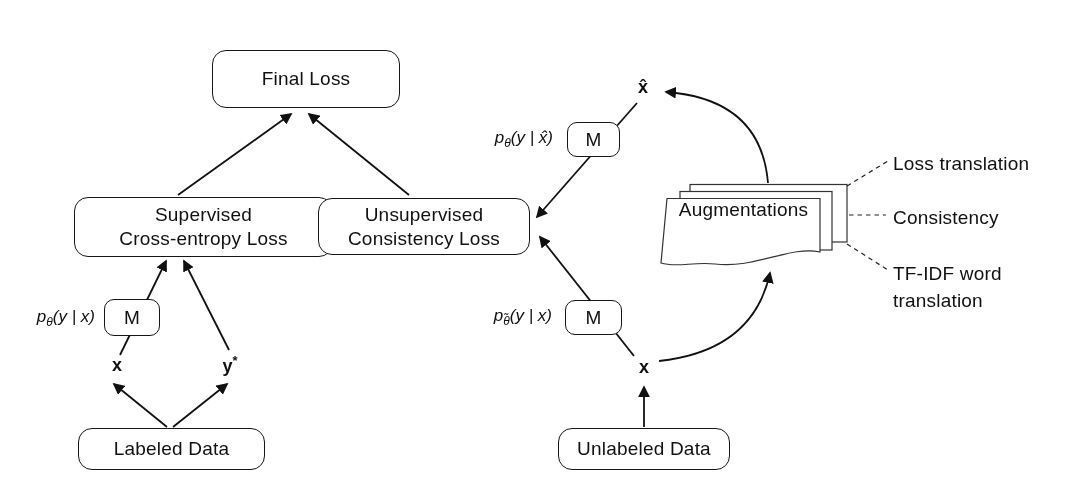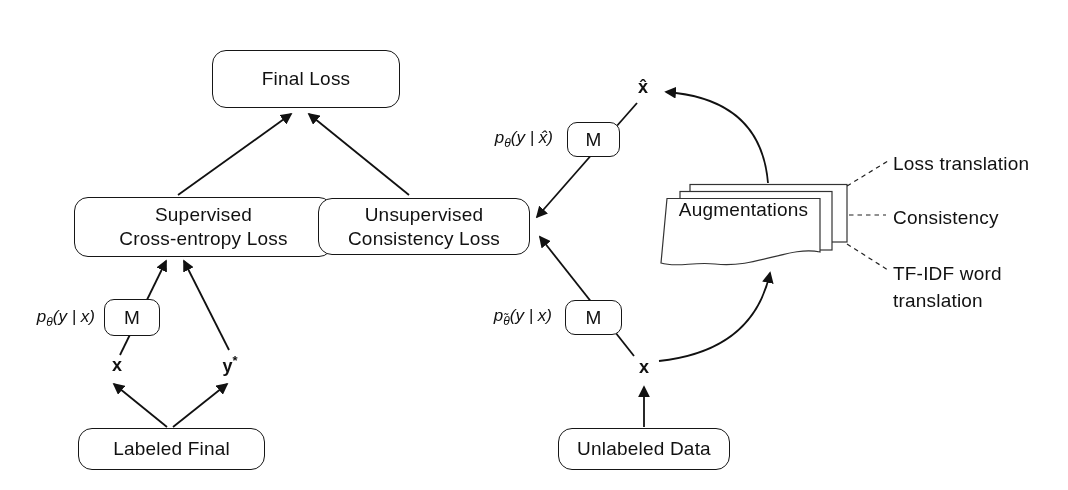--- a/index.html
+++ b/index.html
@@ -73,21 +73,21 @@
     <span>Supervised</span>
     <span>Cross-entropy Loss</span>
   </div>
 
   <div class="box" style="left:318px;top:198px;width:212px;height:57px;text-align:center;">
     <span>Unsupervised</span>
     <span>Consistency Loss</span>
   </div>
 
   <div class="box" style="left:78px;top:428px;width:187px;height:42px;">
-    <span>Labeled Final</span>
+    <span>Labeled Data</span>
   </div>
 
   <div class="box" style="left:558px;top:428px;width:172px;height:42px;">
     <span>Unlabeled Data</span>
   </div>
 
   <div class="box mbox" style="left:104px;top:299px;width:56px;height:37px;">
     <span>M</span>
   </div>
   <div class="box mbox" style="left:567px;top:122px;width:53px;height:35px;">

